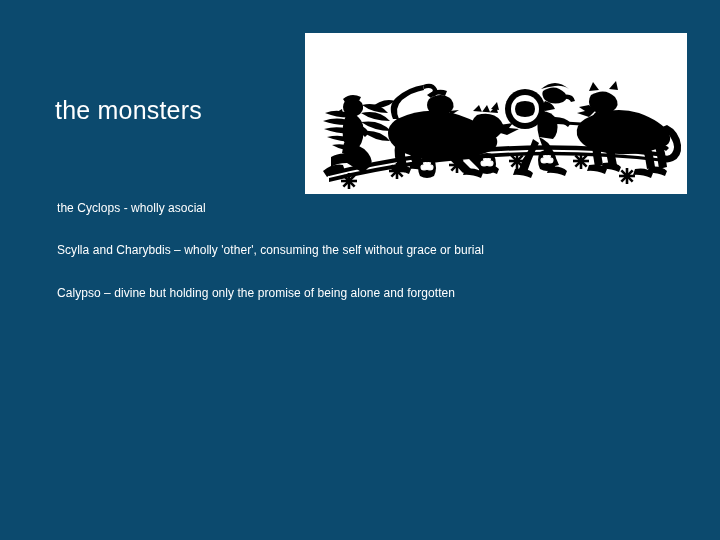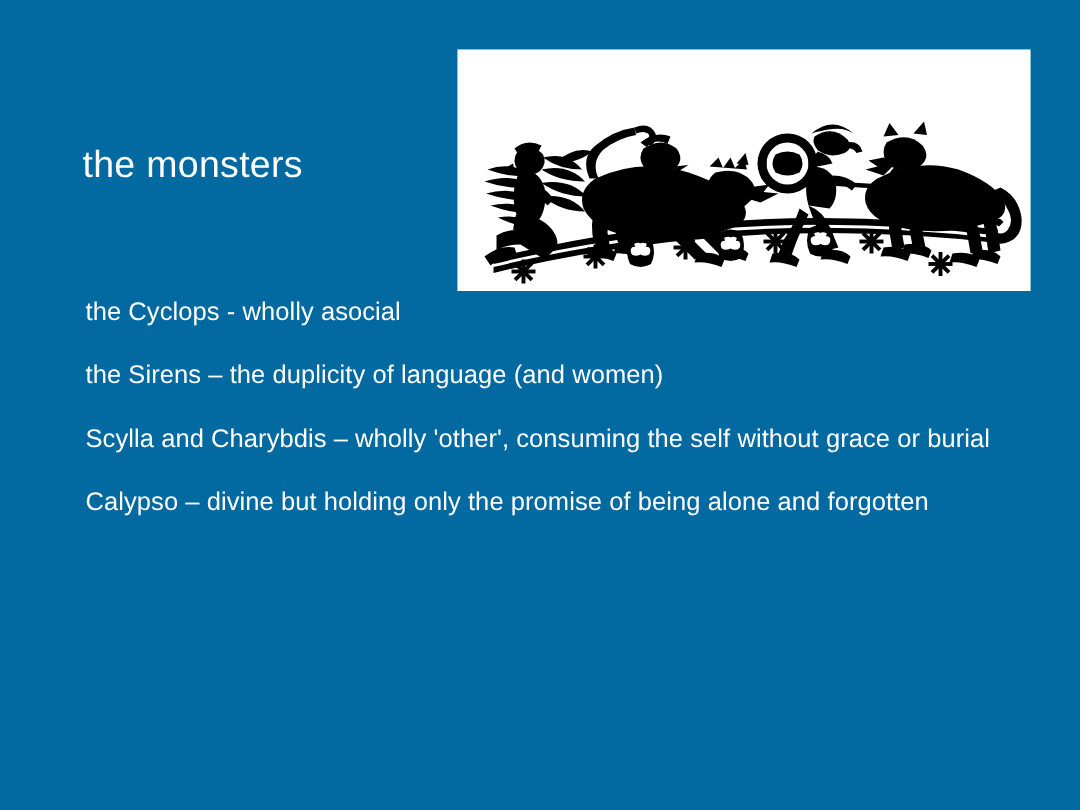--- a/index.html
+++ b/index.html
@@ -10,21 +10,21 @@
   body {
     width: 720px;
     height: 540px;
     overflow: hidden;
     font-family: "Liberation Sans", sans-serif;
   }
   #slide {
     position: relative;
     width: 720px;
     height: 540px;
-    background: #0369a1;
+    background: #0c4a6e;
   }
 
   
   #slide-title {
     position: absolute;
     left: 55px;
     top: 78px;
     font-size: 25px;
     line-height: 30px;
     color: #ffffff;
@@ -35,21 +35,21 @@
 
   
   #body-list {
     position: absolute;
     left: 57px;
     top: 199px;
     width: 620px;
   }
   .body-line {
     color: #ffffff;
-    font-size: 17px;
+    font-size: 12px;
     line-height: 18px;
     height: 42.3px;
     white-space: nowrap;
     letter-spacing: 0.05px;
   }
 
   
   #vase-panel {
     position: absolute;
     left: 305px;
@@ -67,21 +67,20 @@
 </style>
 </head>
 <body>
 
 <div id="slide">
 
   <h1 id="slide-title">the monsters</h1>
 
   <div id="body-list">
     <div class="body-line">the Cyclops - wholly asocial</div>
-    <div class="body-line">the Sirens – the duplicity of language (and women)</div>
     <div class="body-line">Scylla and Charybdis – wholly 'other', consuming the self without grace or burial</div>
     <div class="body-line">Calypso – divine but holding only the promise of being alone and forgotten</div>
   </div>
 
   <div id="vase-panel">
     <svg id="vase-svg" viewBox="0 0 382 161" xmlns="http://www.w3.org/2000/svg">
       <rect x="0" y="0" width="382" height="161" fill="#ffffff"></rect>
 
       <g fill="#000000">
 

